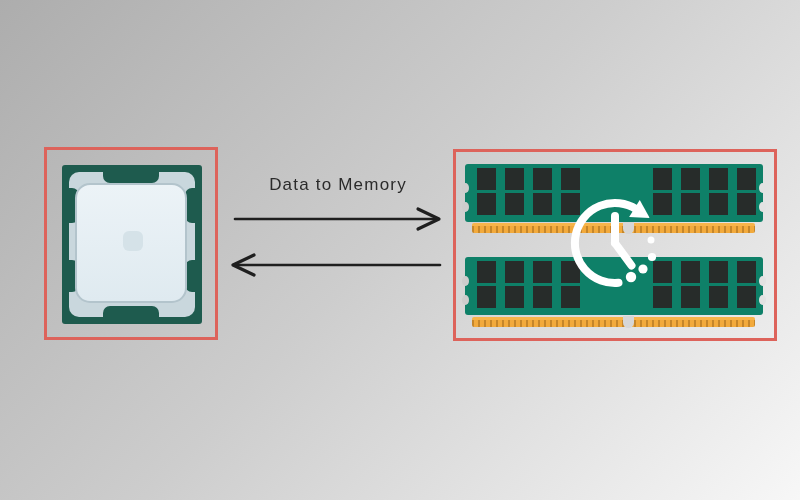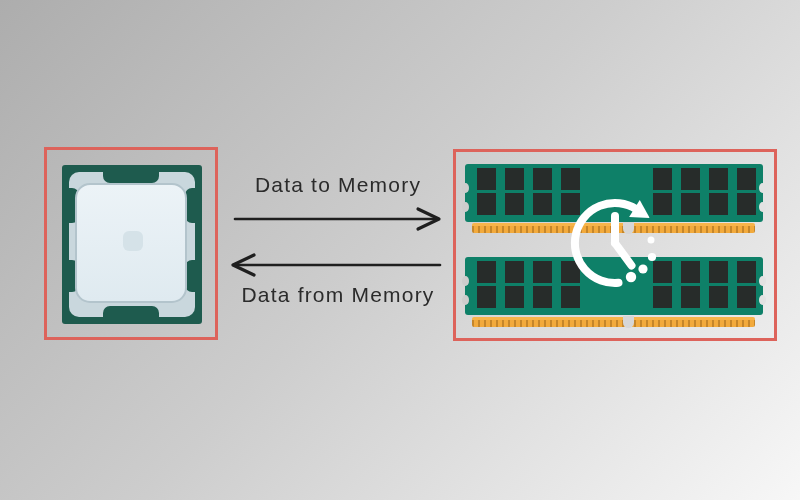--- a/index.html
+++ b/index.html
@@ -22,21 +22,21 @@
   .n-l2{left:0;top:95px;width:17px;height:32px;border-radius:0 7px 7px 0;}
   .n-r1{right:0;top:23px;width:17px;height:35px;border-radius:7px 0 0 7px;}
   .n-r2{right:0;top:95px;width:17px;height:32px;border-radius:7px 0 0 7px;}
   .die{position:absolute;left:13px;top:18px;width:112px;height:120px;box-sizing:border-box;
     border:2px solid var(--cpu-die-border,#b3c4cc);border-radius:15px;
     background:linear-gradient(180deg,var(--cpu-die-light,#ecf3f7),var(--cpu-die-dark,#dfeaf0));}
   .pad{position:absolute;left:61px;top:66px;width:20px;height:20px;border-radius:6px;background:var(--cpu-pad,#d5e2e8);}
 
   
   .flow{position:absolute;left:225px;top:170px;width:226px;height:150px;}
-  .flow-label{position:absolute;width:100%;text-align:center;font-size:21px;line-height:24px;
+  .flow-label{position:absolute;width:100%;text-align:center;font-size:17px;line-height:24px;
     letter-spacing:1.2px;color:var(--text-dark,#2b2b2b);white-space:nowrap;}
   .lbl-to{top:3px;}
   .lbl-from{top:113px;}
   .arrows{position:absolute;left:0;top:0;}
 
   
   .stick{position:absolute;left:12px;width:298px;height:58px;background:var(--ram-green,#0e8068);border-radius:3px;}
   .s1{top:15px;} .s2{top:108px;}
   .chiprow{position:absolute;height:22px;width:103px;
     background:repeating-linear-gradient(90deg,var(--chip-dark,#272c2a) 0 19px,transparent 19px 28px);}
@@ -79,21 +79,20 @@
   <div class="flow">
     <div class="flow-label lbl-to">Data to Memory</div>
     <svg class="arrows" width="226" height="150" viewBox="0 0 226 150">
       <g stroke="var(--arrow-dark,#1f1f1f)" fill="none" stroke-linecap="round" stroke-linejoin="round">
         <path d="M10 49 H212" stroke-width="2.6"></path>
         <path d="M193 39 L214 49 L193 59" stroke-width="3.2"></path>
         <path d="M215 95 H9" stroke-width="2.6"></path>
         <path d="M29 85 L8 95 L29 105" stroke-width="3.2"></path>
       </g>
     </svg>
-    <div class="flow-label lbl-from">Data from Memory</div>
   </div>
 
   <div class="hl-box mem-box">
 
     <div class="stick s1">
       <div class="chiprow r1 gl"></div>
       <div class="chiprow r2 gl"></div>
       <div class="chiprow r1 gr"></div>
       <div class="chiprow r2 gr"></div>
       <div class="snotch snl sn1"></div>

